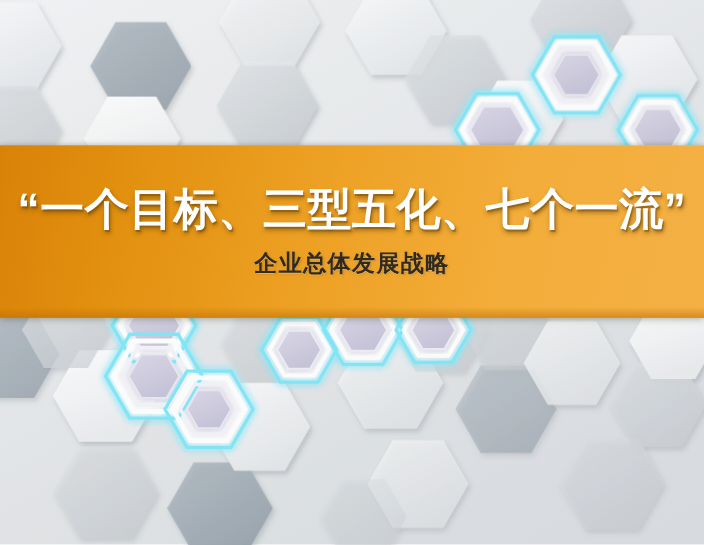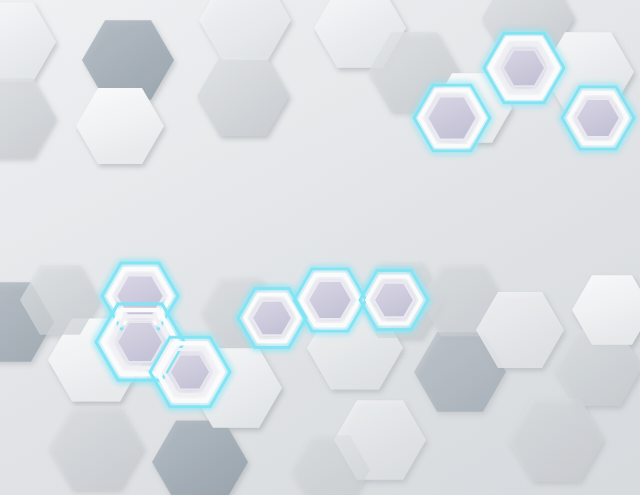--- a/index.html
+++ b/index.html
@@ -195,14 +195,18 @@
       <use href="#hexdef" transform="translate(394,300) scale(20)" fill="url(#gCore)" stroke="#eeecf4" stroke-width="0.1"></use>
 
       <use href="#hexdef" transform="translate(272,318) scale(34)" fill="none" stroke="#79e6f7" stroke-width="0.085"></use>
       <use href="#hexdef" transform="translate(272,318) scale(27)" fill="none" stroke="#ffffff" stroke-width="0.14"></use>
       <use href="#hexdef" transform="translate(272,318) scale(20)" fill="url(#gCore)" stroke="#eeecf4" stroke-width="0.1"></use>
     </g>
 
     <rect x="0" y="0" width="640" height="495" fill="url(#gMid)" opacity="0.10"></rect>
   </svg>
 
+  <div id="banner">
+    <div id="main-title">“一个目标、三型五化、七个一流”</div>
+    <div id="subtitle">企业总体发展战略</div>
+  </div>
 
 </div>
 
 </body></html>

